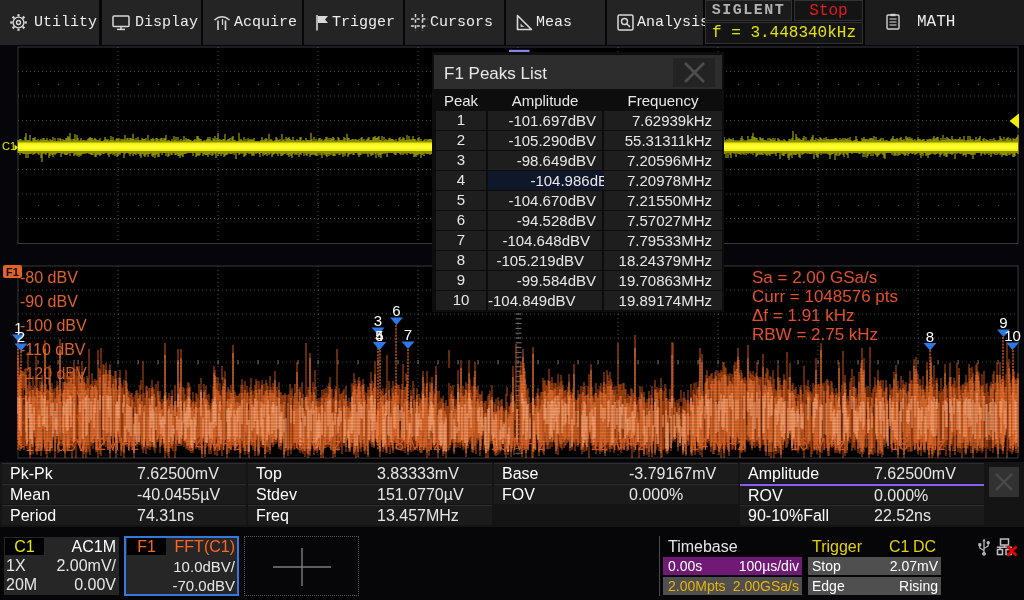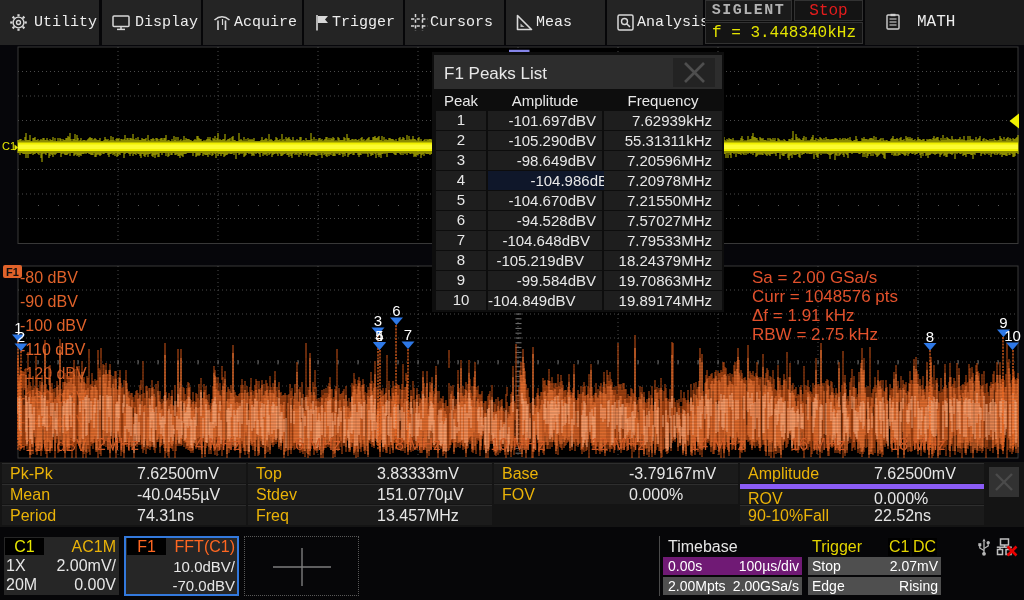--- a/index.html
+++ b/index.html
@@ -3,21 +3,21 @@
 <style>
 * { margin:0; padding:0; box-sizing:border-box; }
 body { width:1024px; height:600px; background:#06060a; font-family:"Liberation Sans", sans-serif; position:relative; overflow:hidden; }
 .abs { position:absolute; }
 
 #menubar { position:absolute; left:0; top:0; width:1024px; height:45px; background:#060608;font-family:Liberation Mono, monospace; }
 .mitem { position:absolute; top:0; height:45px; background:#242424; color:#ededed; font-size:15px; }
 .mitem span { position:absolute; top:14px; }
 .mitem svg { position:absolute; left:10px; top:14px; }
 
-.lbl { color:#eab308; }
+.lbl { color:#ffffff; }
 .wval { color:#e6e6e6; }
 </style></head>
 <body>
 
 <div id="menubar">
  <div class="mitem" style="left:0;width:99px">
       <svg width="17" height="17" viewBox="0 0 17 17">
         <g fill="none" stroke="#d8d8d8" stroke-width="1.4">
           <circle cx="8.5" cy="8.5" r="5.4"></circle>
           <circle cx="8.5" cy="8.5" r="2"></circle>
@@ -299,21 +299,21 @@
       <span class="abs wval" style="left:135px;top:1px">-40.0455µV</span>
     </div>
     <div class="abs" style="left:248px;top:22px;width:244px;height:20px;background:#1b1b1b;border-top:1px solid #2e2e2e;font-size:16px">
       <span class="abs lbl" style="left:8px;top:1px">Stdev</span>
       <span class="abs wval" style="left:129px;top:1px">151.0770µV</span>
     </div>
     <div class="abs" style="left:494px;top:22px;width:244px;height:20px;background:#1b1b1b;border-top:1px solid #2e2e2e;font-size:16px">
       <span class="abs lbl" style="left:8px;top:1px">FOV</span>
       <span class="abs wval" style="left:135px;top:1px">0.000%</span>
     </div>
-    <div class="abs" style="left:740px;top:22px;width:244px;height:20px;background:#1b1b1b;border-top:5px solid #8b5cf6;font-size:16px">
+    <div class="abs" style="left:740px;top:22px;width:244px;height:20px;background:#1b1b1b;border-top:2px solid #8b5cf6;font-size:16px">
       <span class="abs lbl" style="left:8px;top:1px">ROV</span>
       <span class="abs wval" style="left:134px;top:1px">0.000%</span>
     </div>
     <div class="abs" style="left:2px;top:43px;width:244px;height:20px;background:#1b1b1b;border-top:1px solid #2e2e2e;font-size:16px">
       <span class="abs lbl" style="left:8px;top:1px">Period</span>
       <span class="abs wval" style="left:135px;top:1px">74.31ns</span>
     </div>
     <div class="abs" style="left:248px;top:43px;width:244px;height:20px;background:#1b1b1b;border-top:1px solid #2e2e2e;font-size:16px">
       <span class="abs lbl" style="left:8px;top:1px">Freq</span>
       <span class="abs wval" style="left:129px;top:1px">13.457MHz</span>
@@ -359,21 +359,21 @@
       </svg>
   </div>
   <div class="abs" style="left:659px;top:9px;width:1px;height:60px;background:#4a4a4a"></div>
 
   <div class="abs" style="left:663px;top:9px;width:139px;height:60px;font-size:14px">
     <span class="abs wval" style="left:5px;top:2px;font-size:16px">Timebase</span>
     <div class="abs" style="left:0;top:21px;width:139px;height:18px;background:#701a75;color:#fff;line-height:18px">
         <span class="abs" style="left:5px">0.00s</span>
         <span class="abs" style="right:3px">100µs/div</span>
       </div>
-    <div class="abs" style="left:0;top:41px;width:139px;height:18px;background:#4f4f4f;color:#ffffff;line-height:18px">
+    <div class="abs" style="left:0;top:41px;width:139px;height:18px;background:#4f4f4f;color:#eab308;line-height:18px">
         <span class="abs" style="left:5px">2.00Mpts</span>
         <span class="abs" style="right:3px">2.00GSa/s</span>
       </div>
   </div>
 
   <div class="abs" style="left:806px;top:9px;width:135px;height:60px;font-size:14px">
     <span class="abs" style="left:6px;top:2px;color:#e3d400;font-size:16px">Trigger</span>
     <span class="abs" style="left:82px;top:2px;background:#000;color:#e3d400;font-size:16px;padding:0 1px">C1</span>
     <span class="abs" style="left:106px;top:2px;background:#000;color:#e3d400;font-size:16px;padding:0 1px">DC</span>
     <div class="abs" style="left:2px;top:21px;width:133px;height:18px;background:#4f4f4f;color:#fff;line-height:18px">

